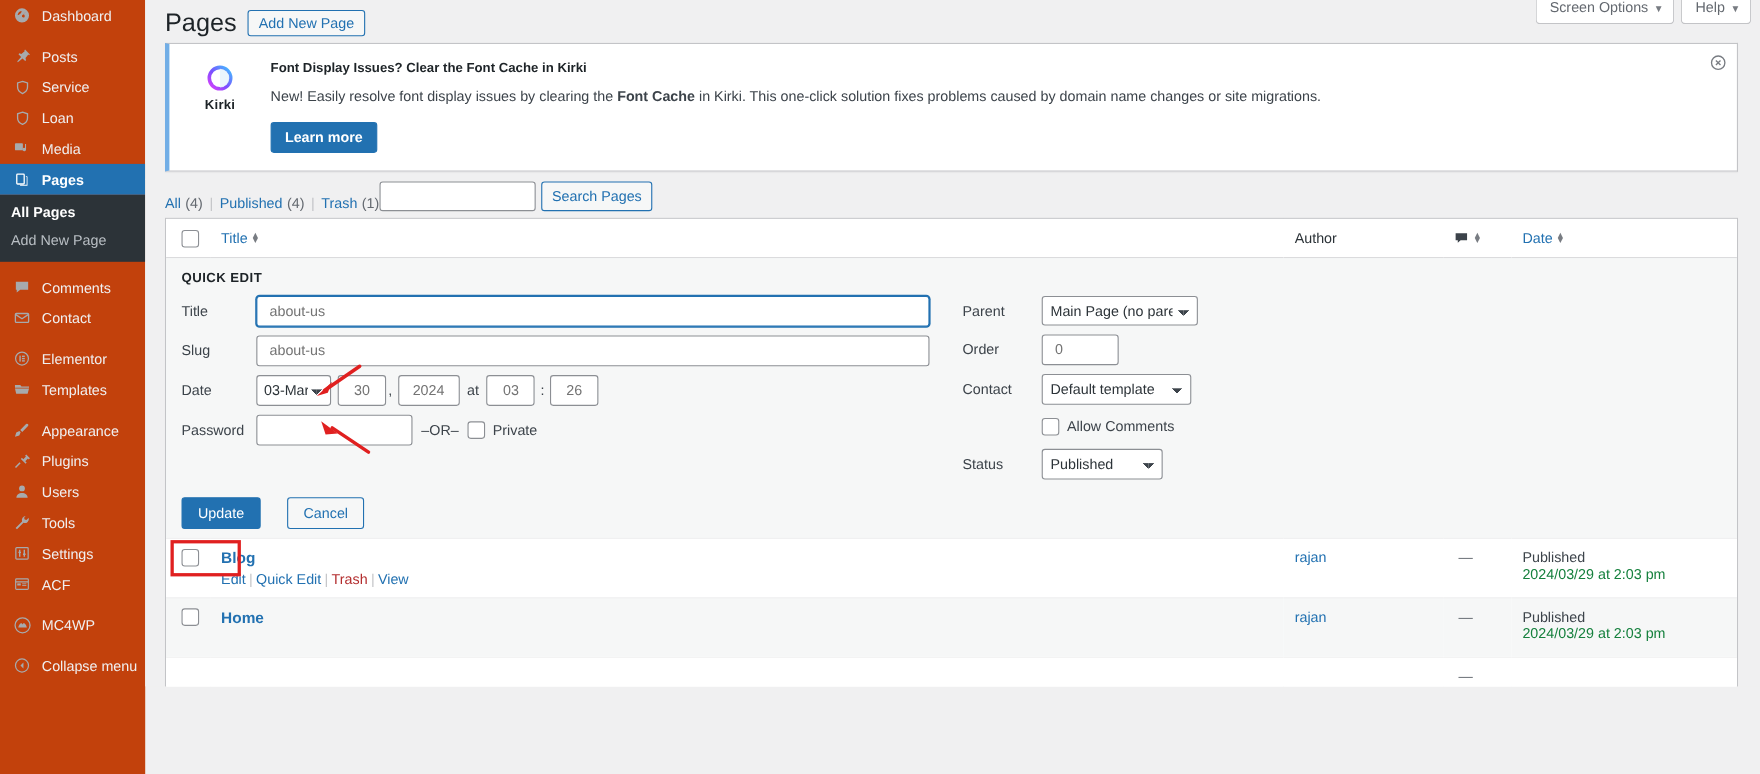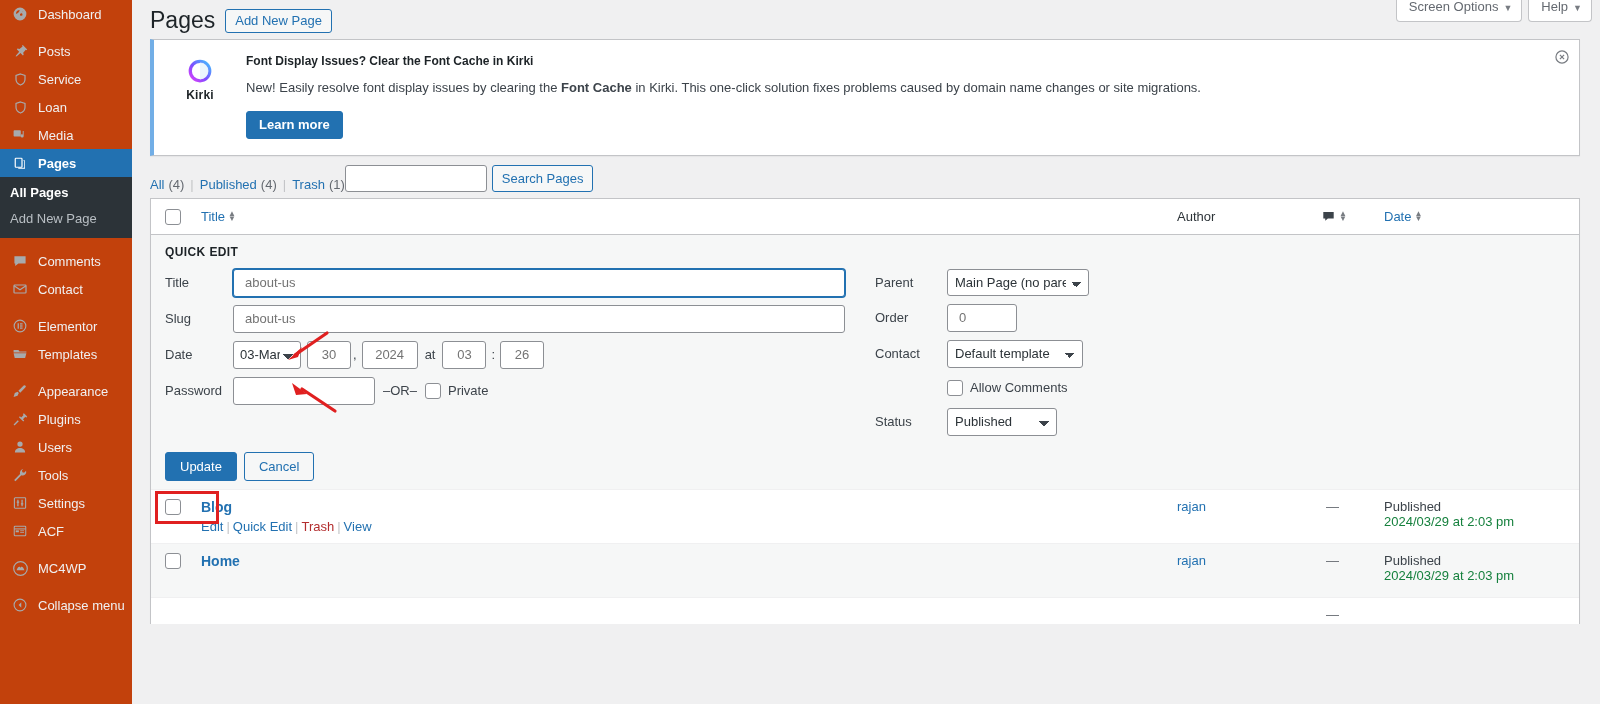--- a/index.html
+++ b/index.html
@@ -362,21 +362,21 @@
   }
   select.qe-parent { width:142px; height:27px; font-size:13px; }
   select.qe-template { width:136px; height:28px; font-size:13px; }
   select.qe-status { width:110px; height:28px; font-size:13px; }
   .date-sep { margin:0 5px 0 2px; color:#3c434a; }
   .date-at { margin:0 7px; color:#3c434a; font-size:13px; }
   .date-colon { margin:0 5px; color:#3c434a; }
   .or-text { margin:0 8px; color:#3c434a; font-size:13px; }
   .priv-label { font-size:13px; color:#3c434a; margin-left:7px; }
   .qe-check-row { display:flex; align-items:center; margin:12px 0 12px 72px; }
-  .qe-submit { display:flex; gap:7px; align-items:center; margin-top:8px; }
+  .qe-submit { display:flex; gap:24px; align-items:center; margin-top:8px; }
   .btn-update {
     background:#2271b1; border:1px solid #2271b1; border-radius:3px;
     color:#fff; font-size:13px; padding:5px 14px; cursor:pointer;
     line-height:17px; font-family:"Liberation Sans", sans-serif;
   }
   .btn-cancel {
     background:#f6f7f7; border:1px solid #2271b1; border-radius:3px;
     color:#2271b1; font-size:13px; padding:5px 14px; cursor:pointer;
     line-height:17px; font-family:"Liberation Sans", sans-serif;
   }

